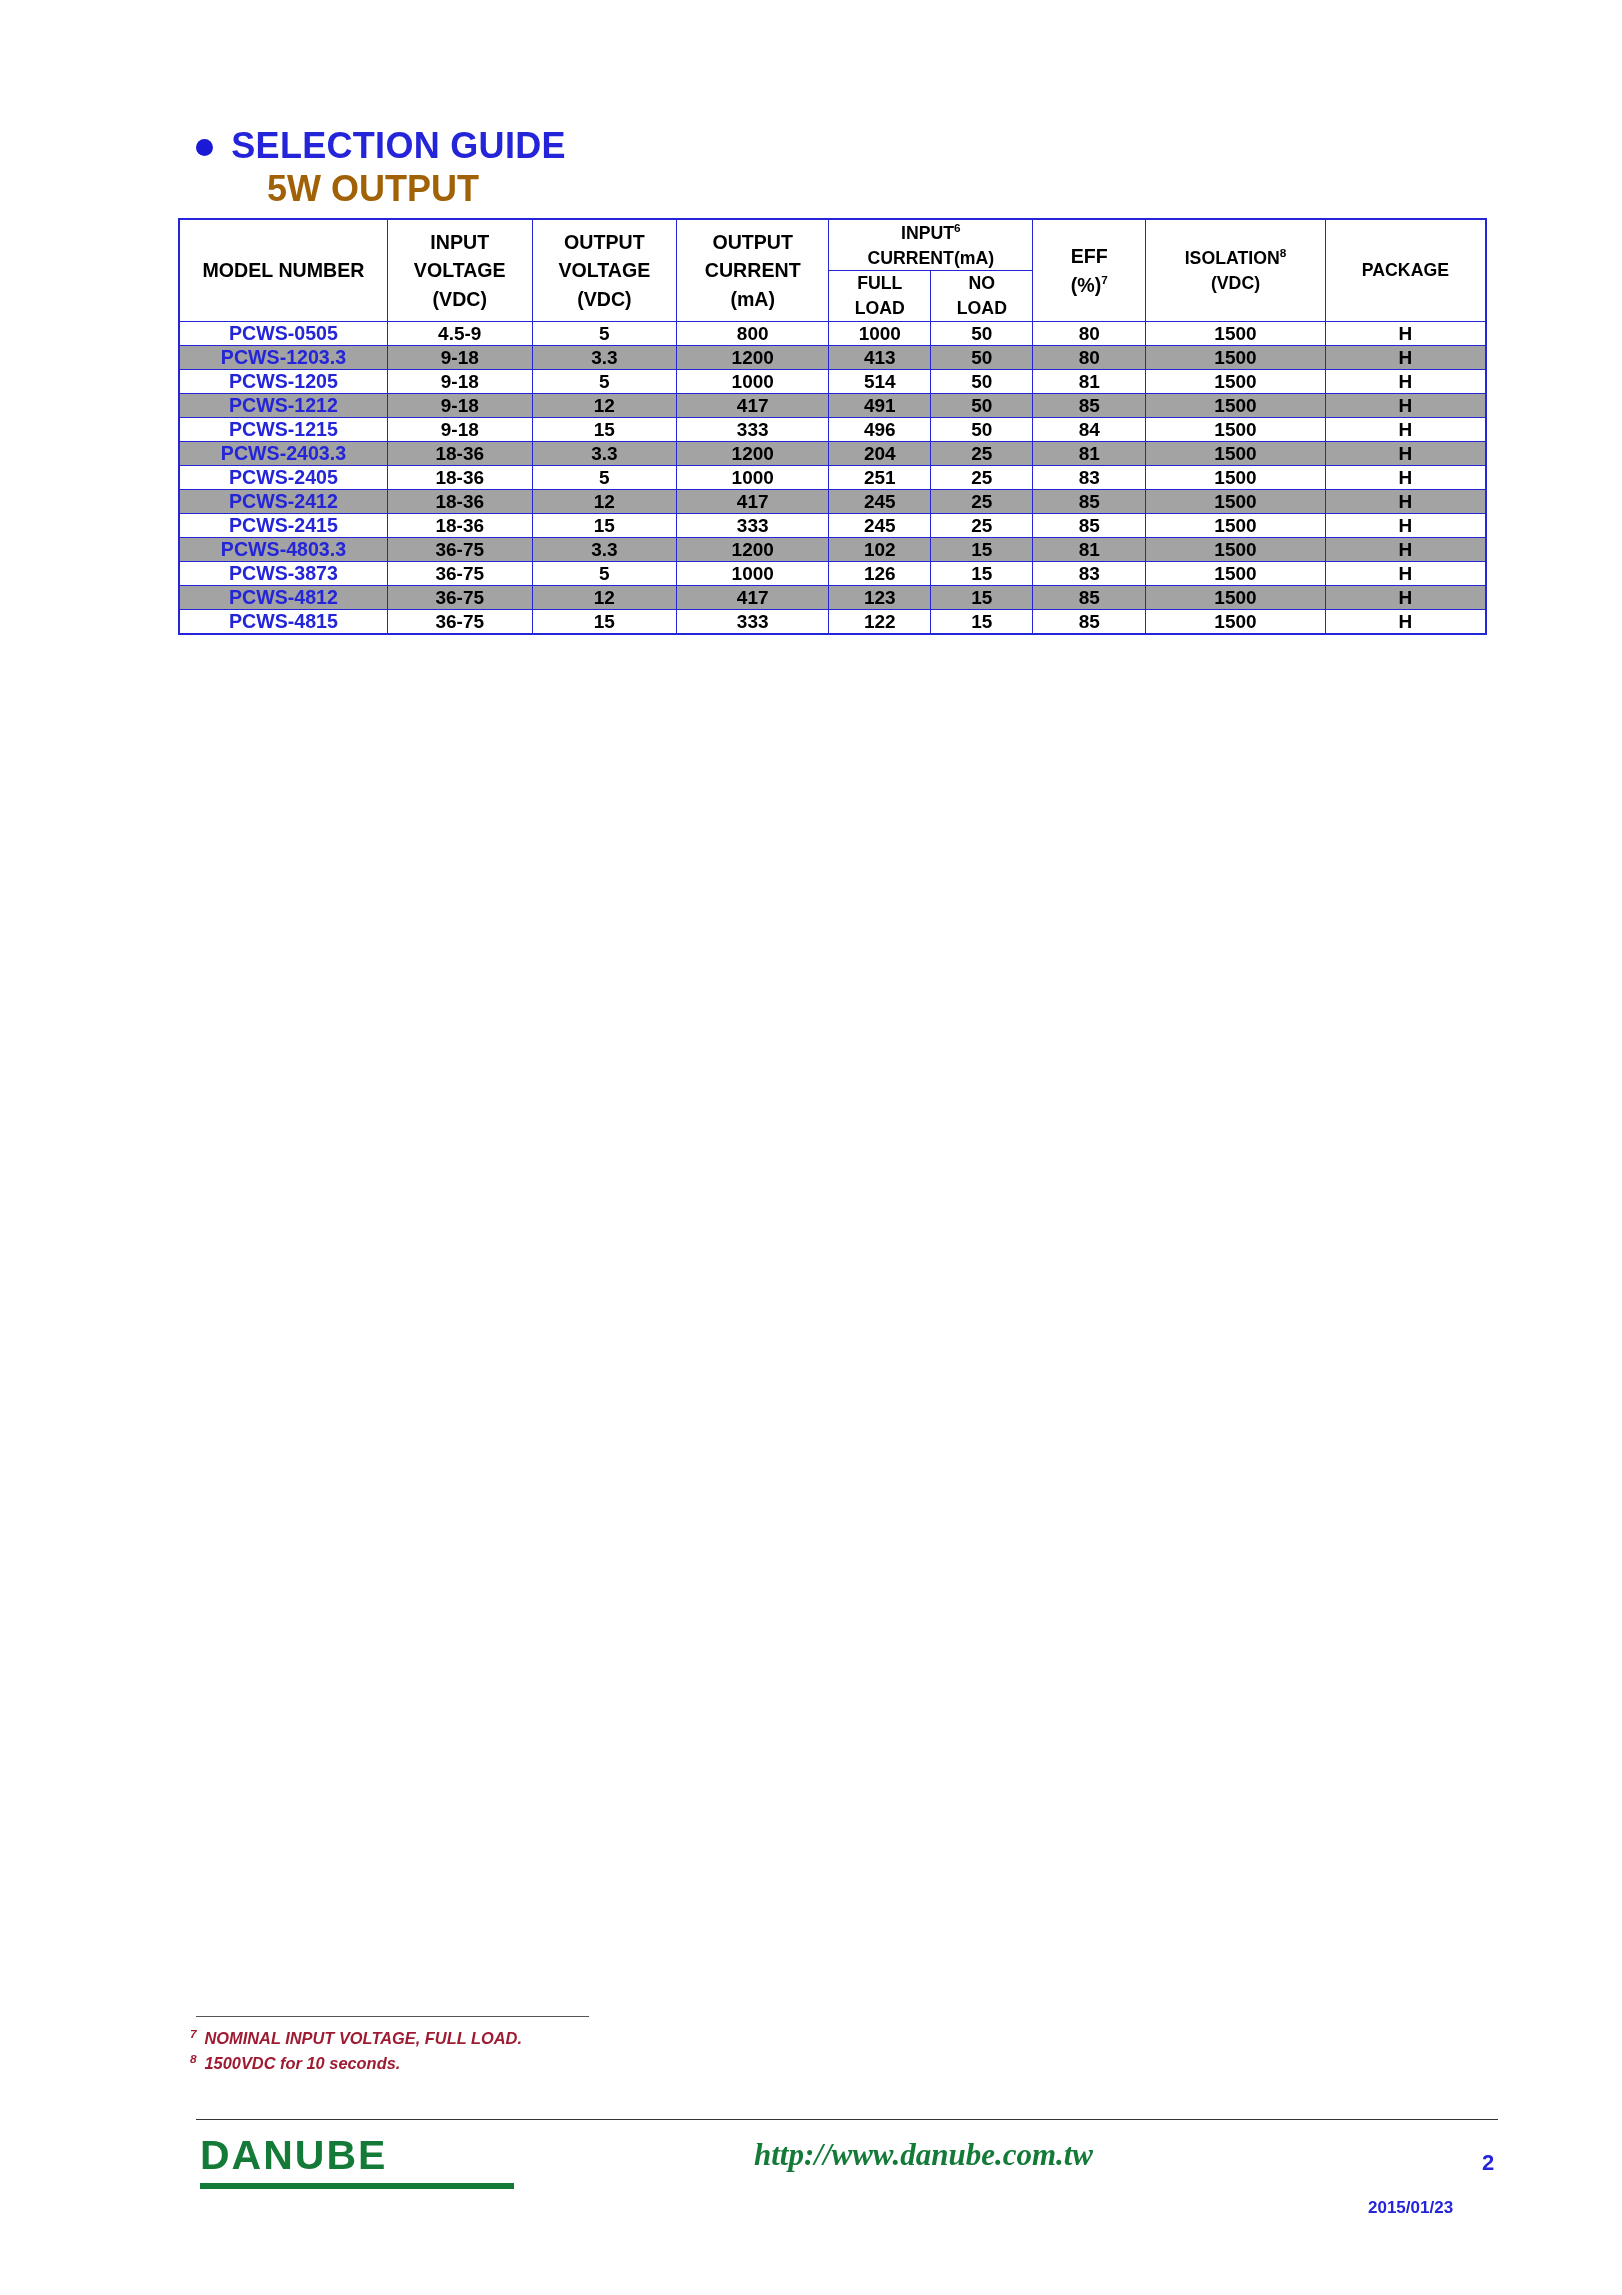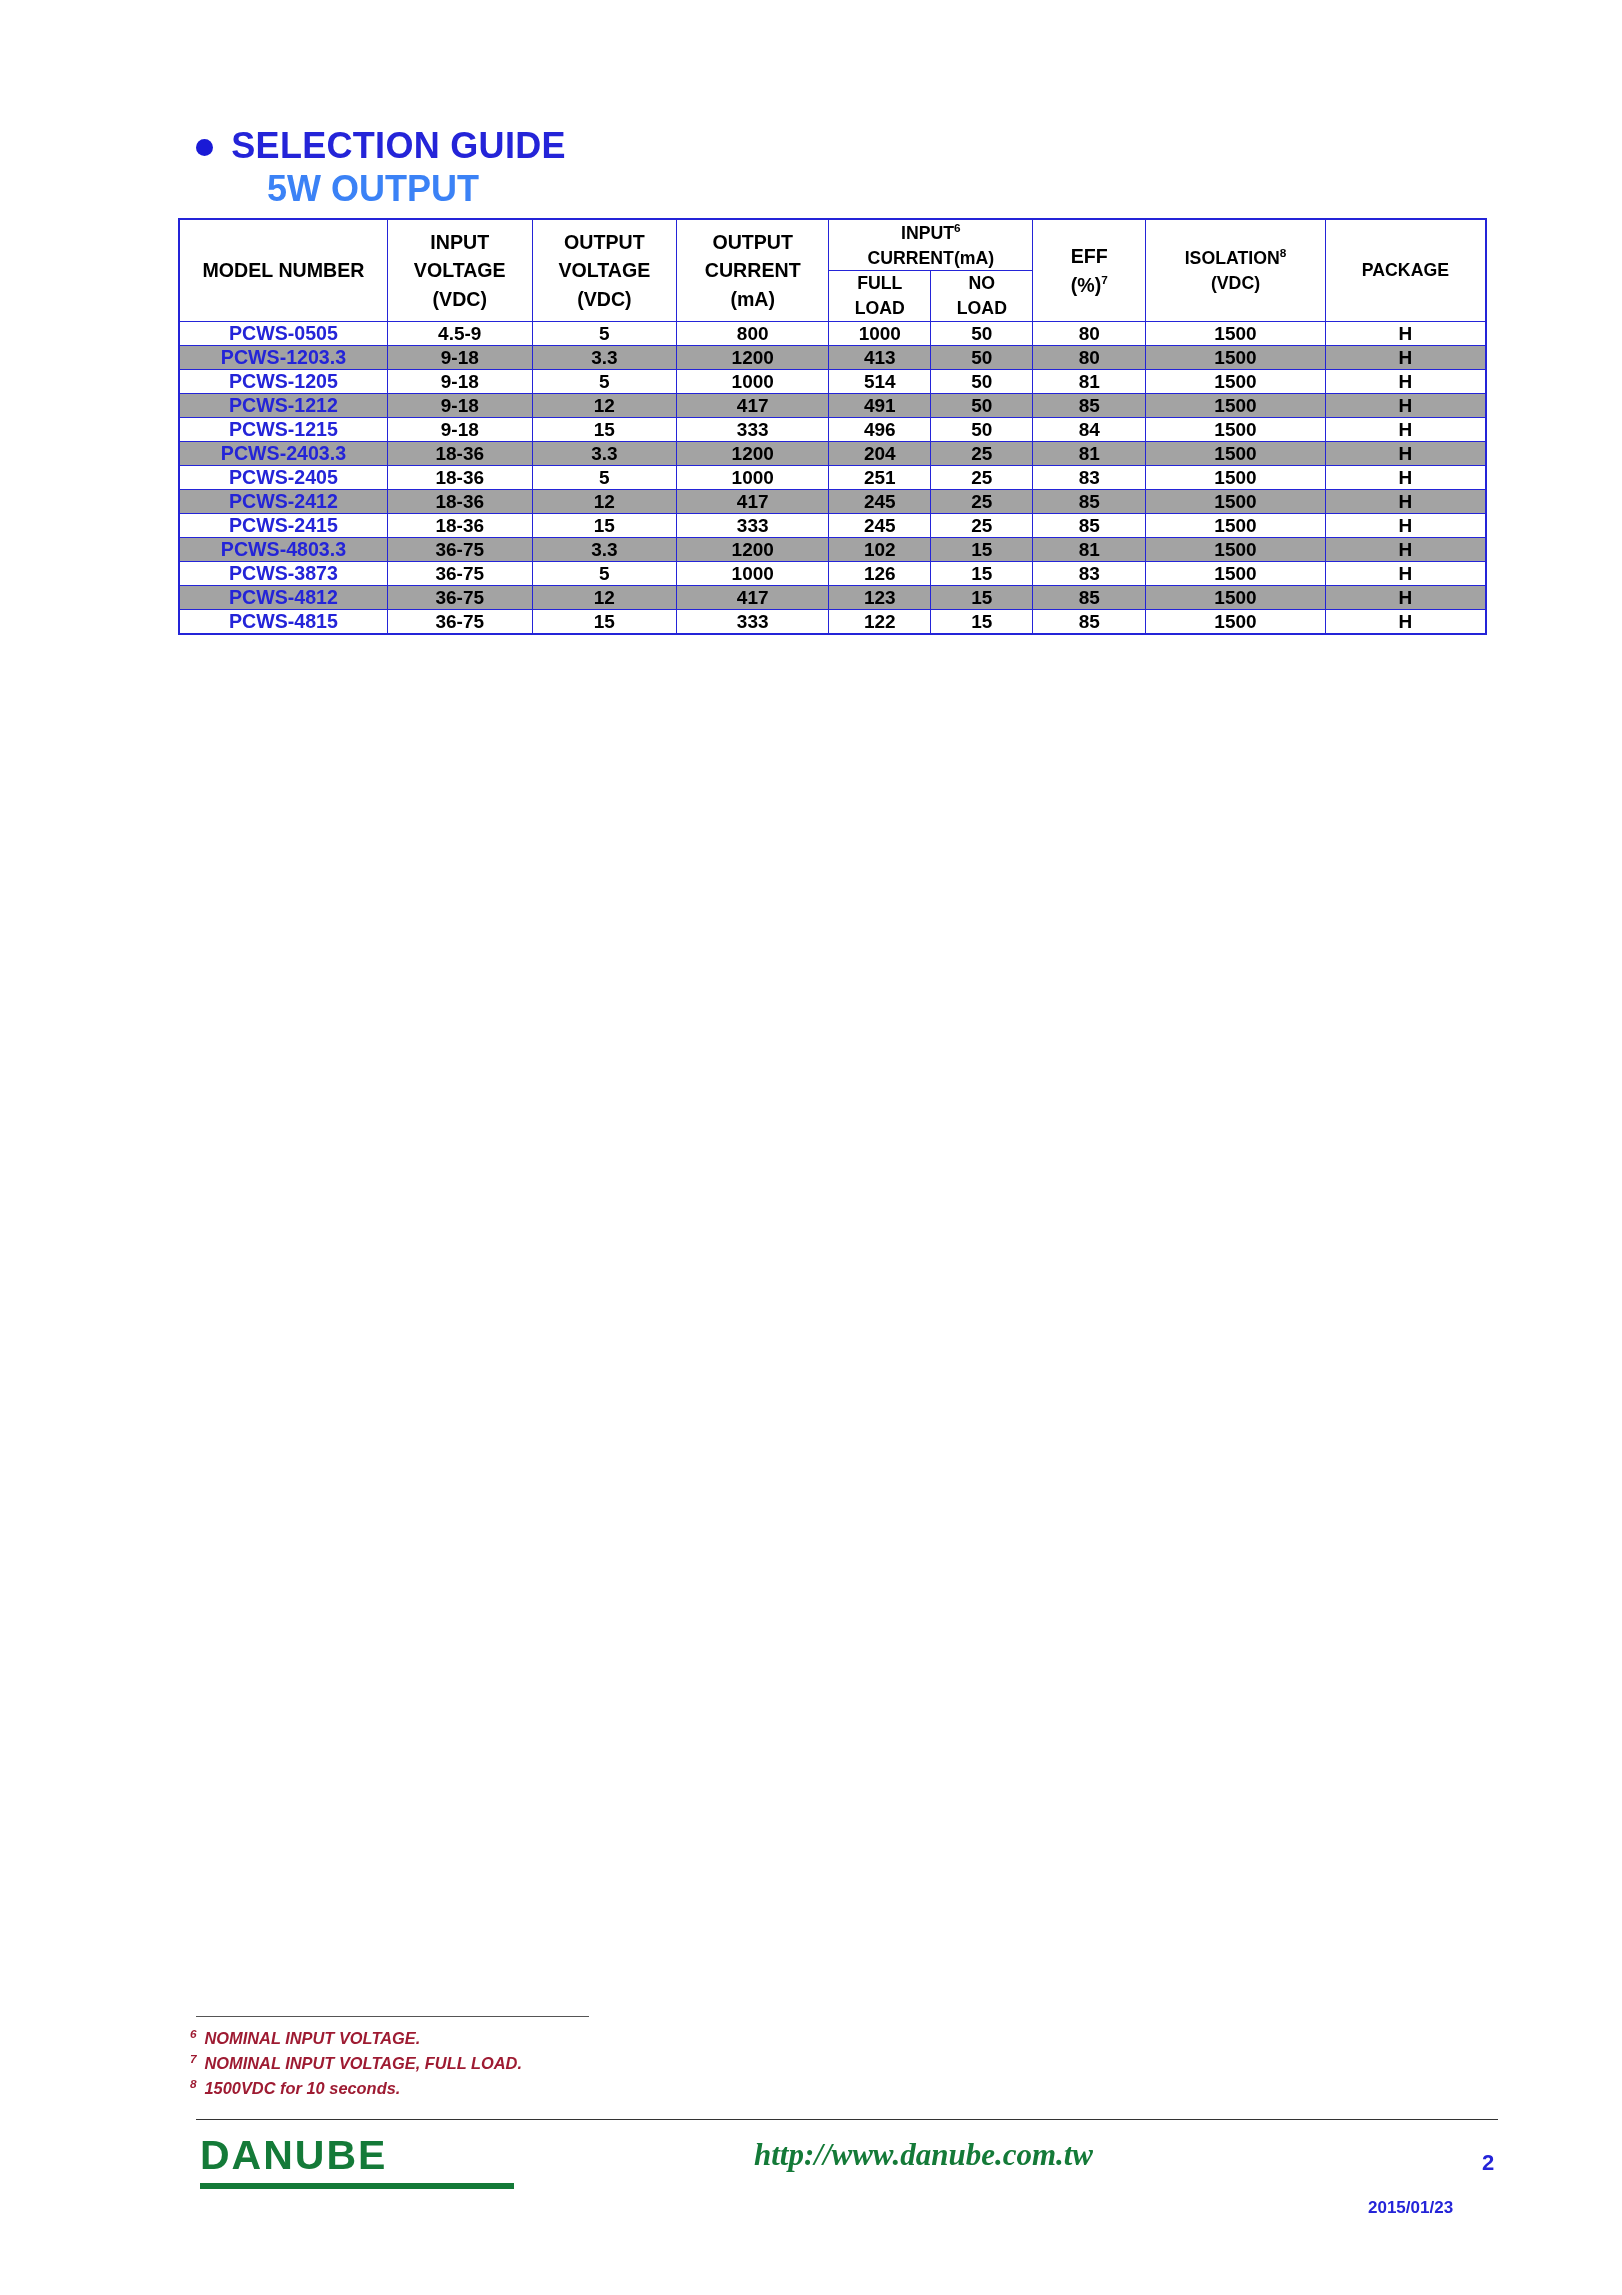--- a/index.html
+++ b/index.html
@@ -45,21 +45,21 @@
   .title-main {
     font-size: 36px;
     font-weight: bold;
     color: #2424d8;
     letter-spacing: 0.3px;
     line-height: 1.05;
   }
   .title-sub {
     font-size: 36px;
     font-weight: bold;
-    color: #3b82f6;
+    color: #a16207;
     margin-left: 71px;
     margin-top: 5.2px;
     line-height: 1.05;
   }
 
   
   .table-wrap {
     position: absolute;
     left: 178px;
     top: 206px;
@@ -417,23 +417,20 @@
           <td class="num">1500</td>
           <td class="num">H</td>
         </tr>
       </tbody>
     </table>
   </div>
 
   <div class="footnote-rule"></div>
   <div class="footnotes">
     <div class="fnline">
-      <span class="fnnum">6</span><span>NOMINAL INPUT VOLTAGE.</span>
-    </div>
-    <div class="fnline">
       <span class="fnnum">7</span><span>NOMINAL INPUT VOLTAGE, FULL LOAD.</span>
     </div>
     <div class="fnline">
       <span class="fnnum">8</span><span>1500VDC for 10 seconds.</span>
     </div>
   </div>
 
   <div class="bottom-rule"></div>
   <div class="logo">DANUBE</div>
   <div class="logo-underline"></div>

